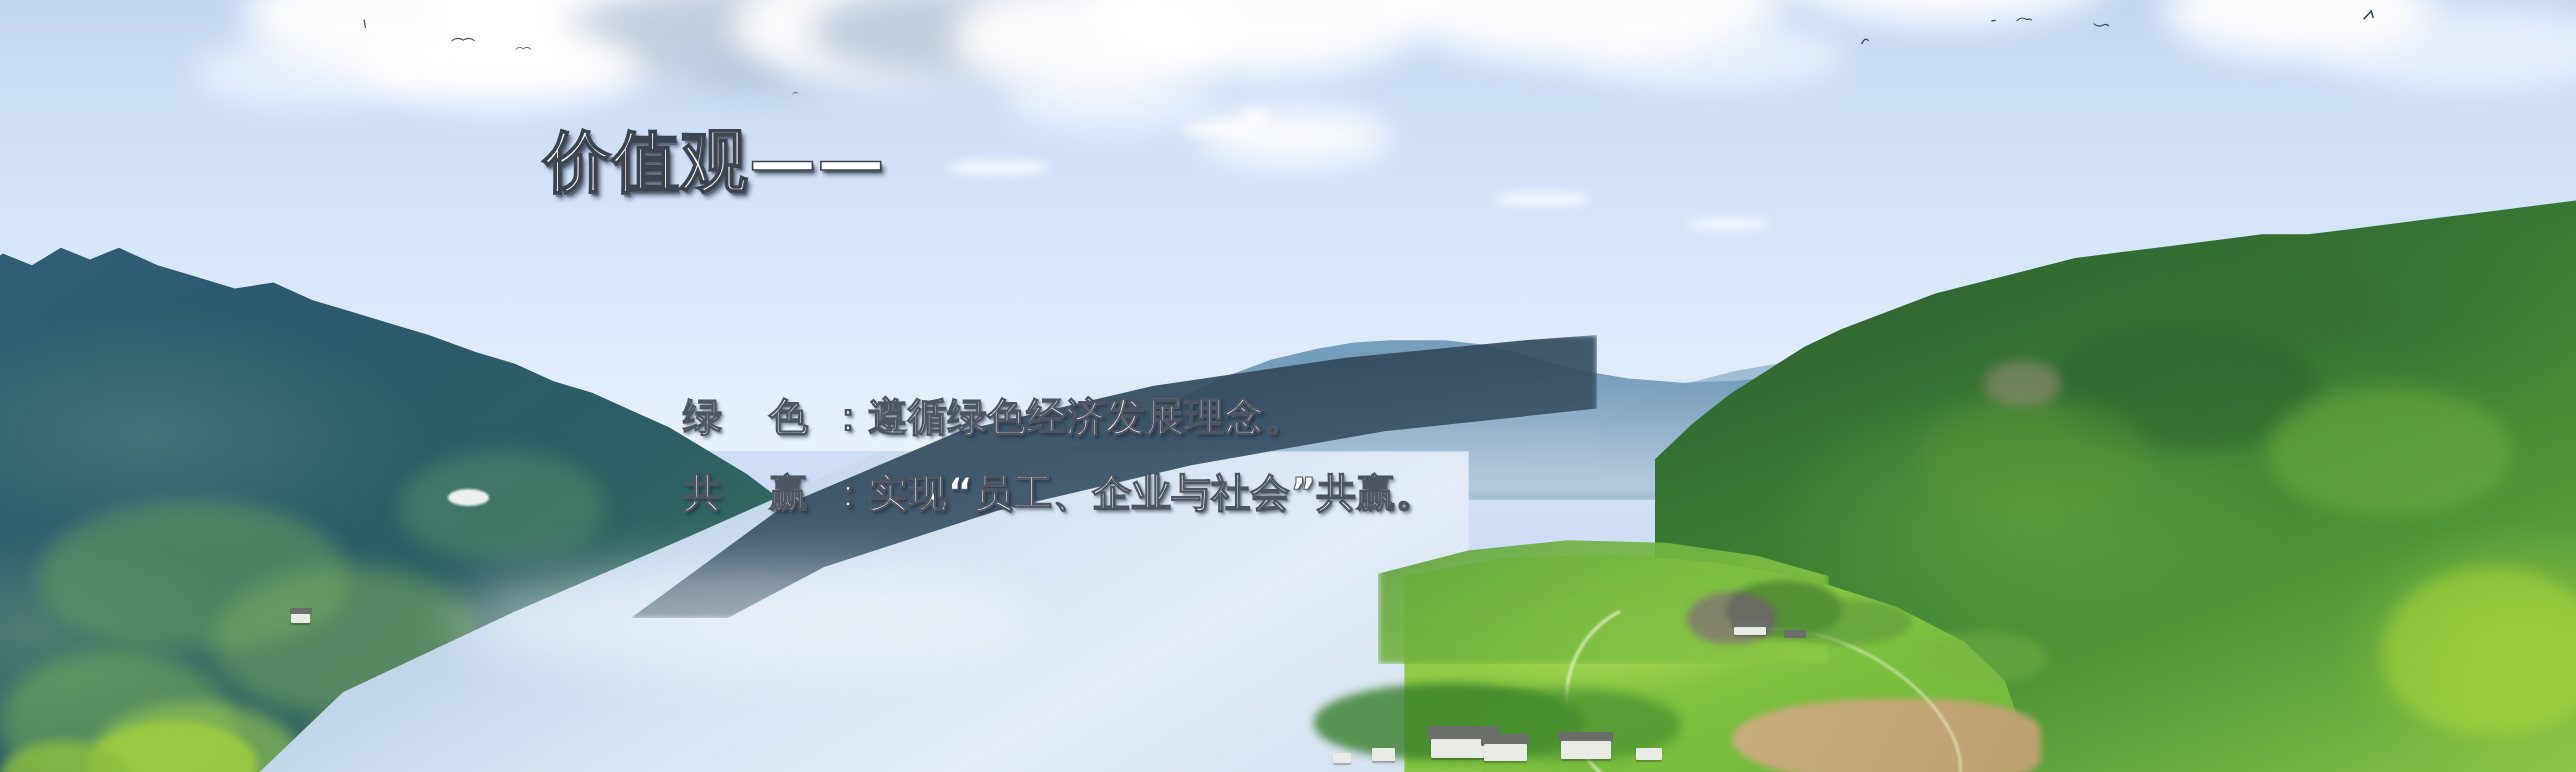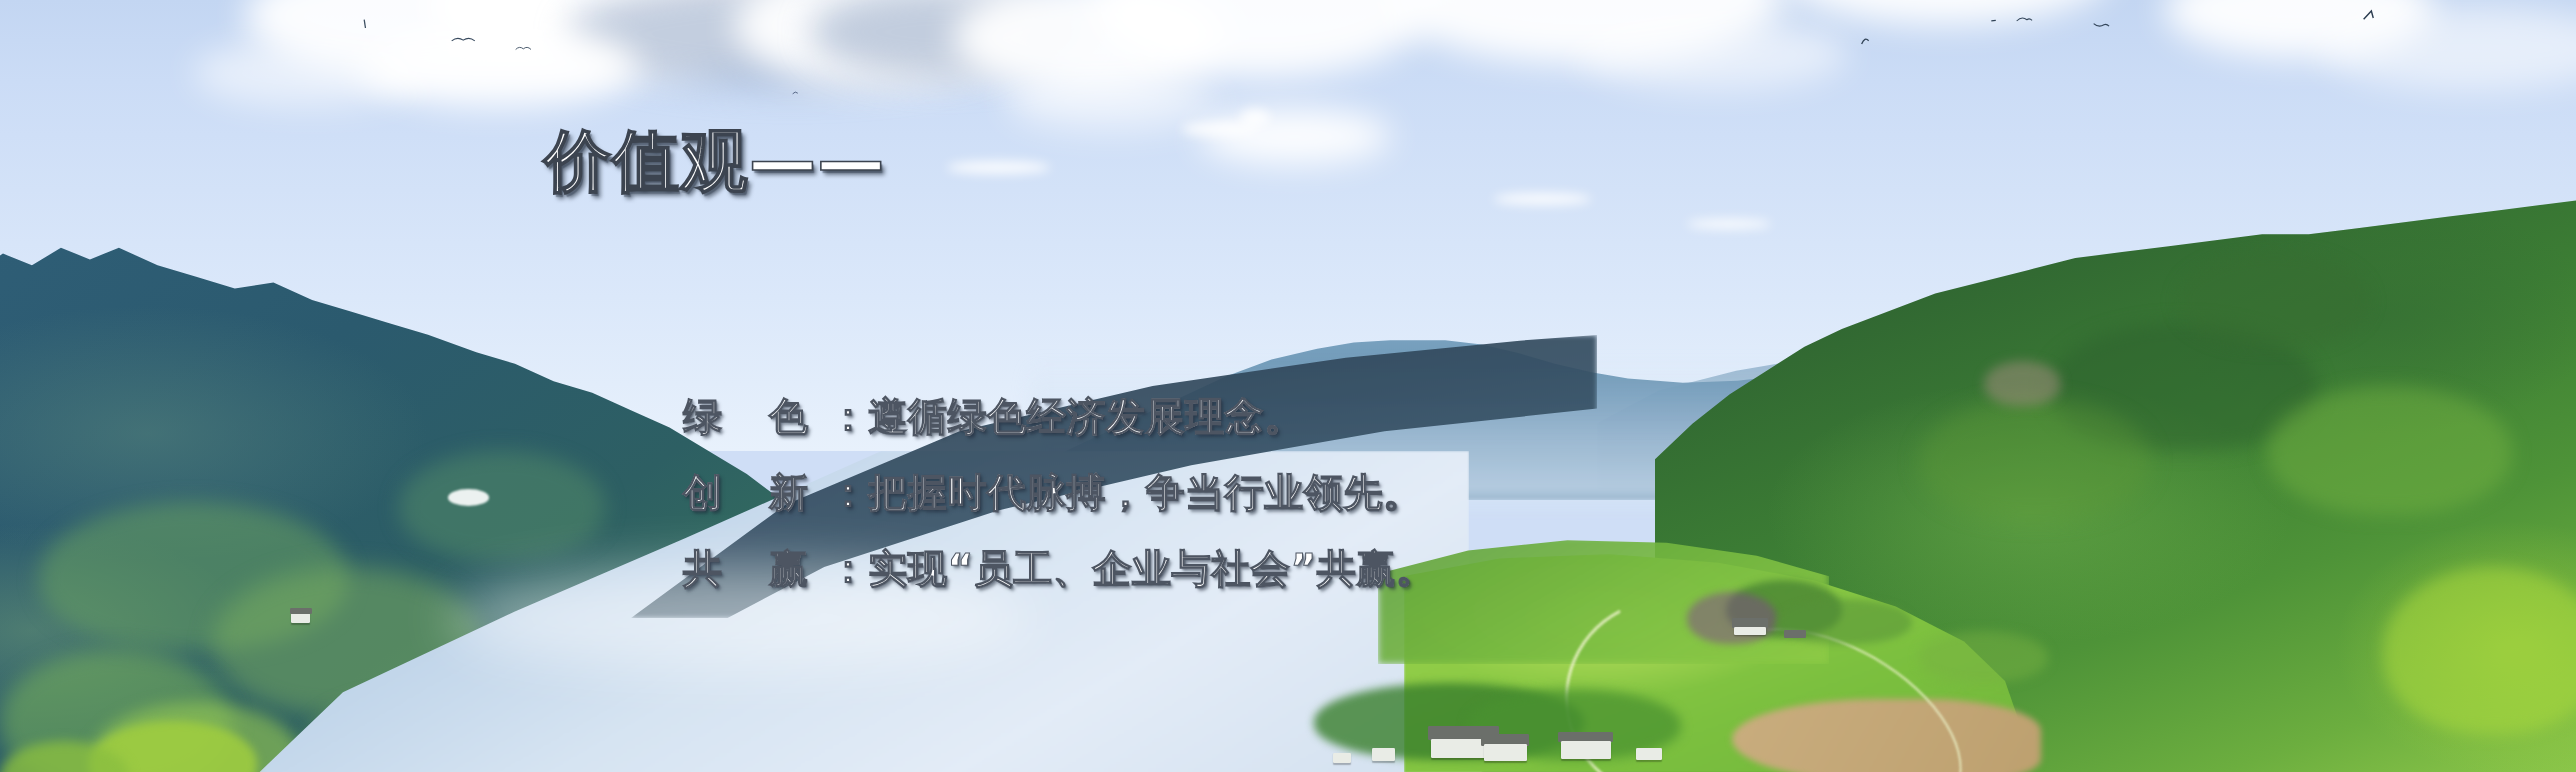--- a/index.html
+++ b/index.html
@@ -399,23 +399,20 @@
     <div class="vtitle">价值观——</div>
 
 
     <div class="vlines">
 
       <div class="vline">
         <span class="key">绿 色</span><span>：</span><span>遵循绿色经济发展理念。</span>
       </div>
 
 
-      <div class="vline">
-        <span class="key">创 新</span><span>：</span><span>把握时代脉搏，争当行业领先。</span>
-      </div>
 
       <div class="vline">
         <span class="key">共 赢</span><span>：</span><span>实现“员工、企业与社会”共赢。</span>
       </div>
 
     </div>
   </div>
 
 </div>
 

